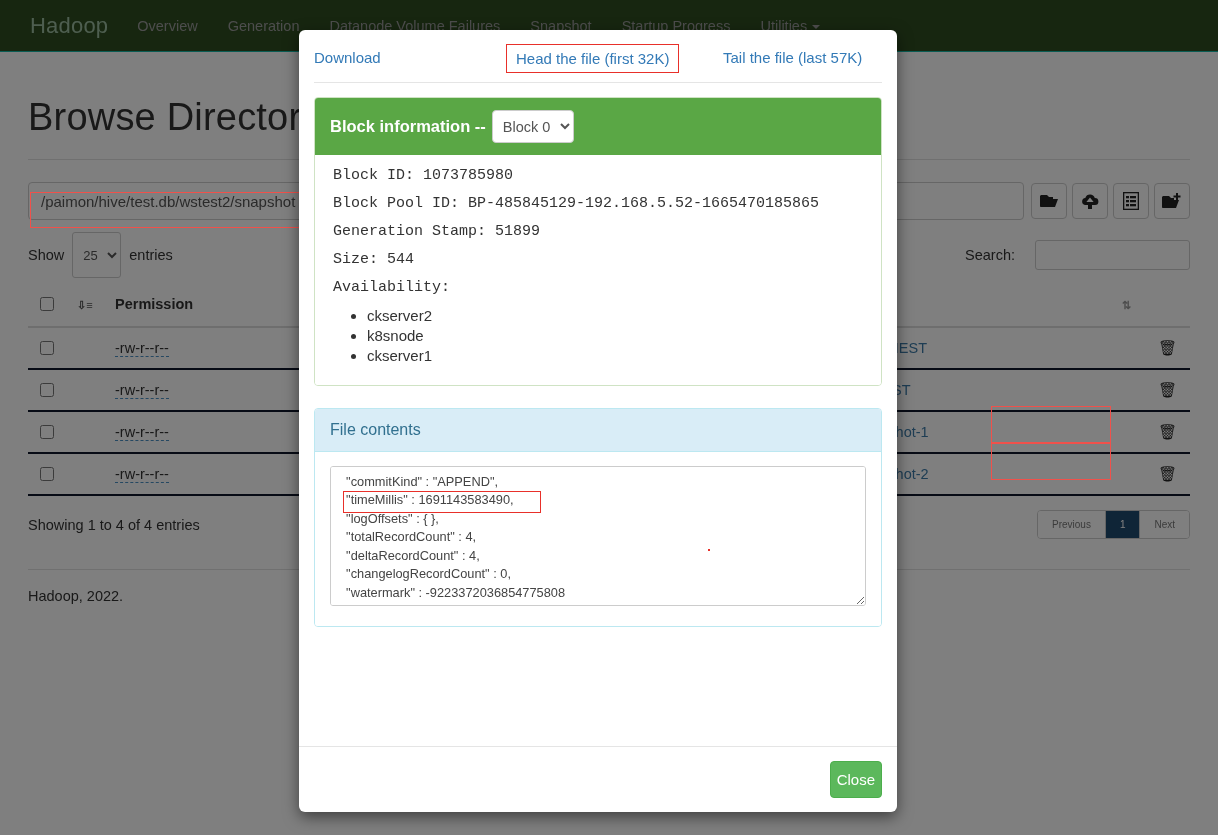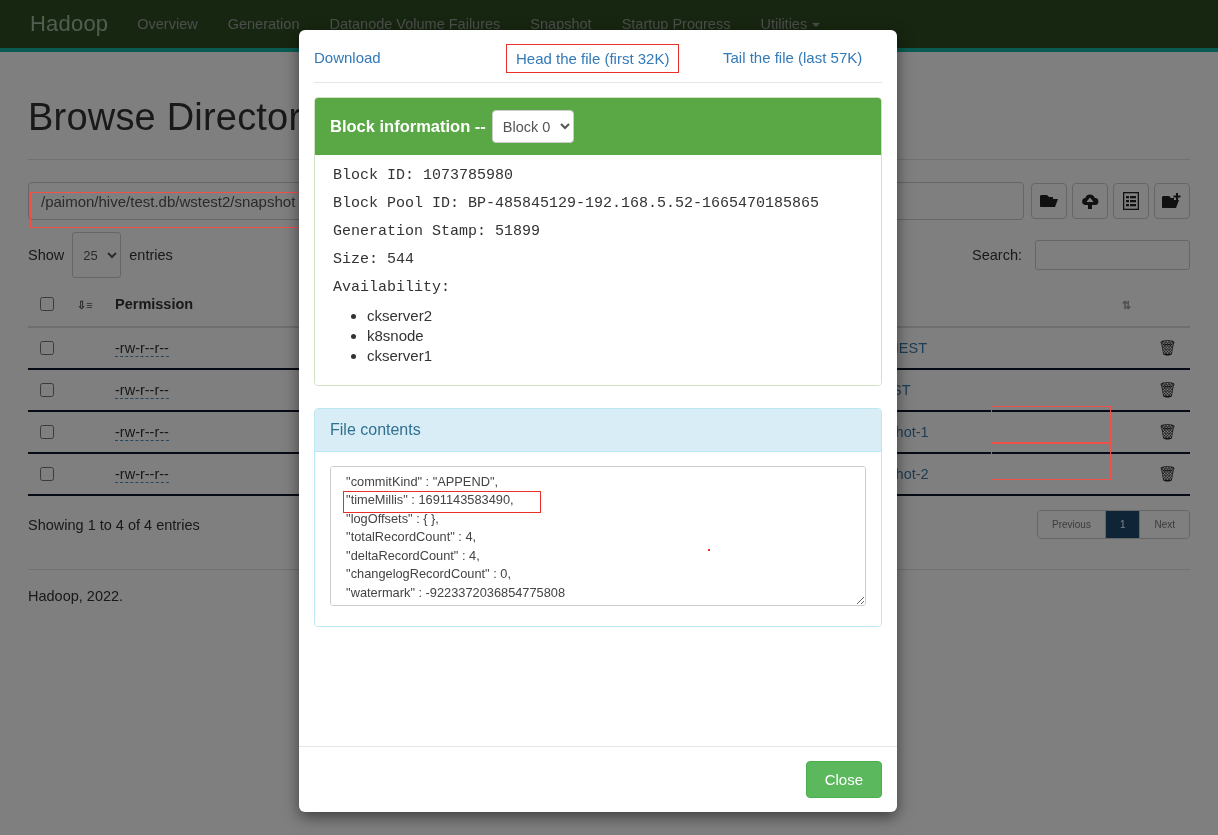--- a/index.html
+++ b/index.html
@@ -20,21 +20,21 @@
   #bg-page {
     position: absolute; inset: 0;
     background: #ffffff;
   }
   .navbar {
     height: 52px;
     background: #2e4d20;
     display: flex;
     align-items: center;
     padding: 6px 16px;
-    border-bottom: 4px solid #14b8a6;
+    border-bottom: 1px solid #14b8a6;
     text-align: center;
   }
   .navbar-brand {
     color: #9dbda0;
     font-size: 22px;
     padding: 0 14px 0 14px;
     letter-spacing: .2px;
   }
   .nav-link {
     color: #9a9a9a;
@@ -87,21 +87,21 @@
     padding: 0;
   }
 
   .ctrl-row { display: flex; align-items: center; justify-content: space-between; margin: 10px 0 8px; }
   .show-entries { font-size: 14.5px; color: #333; display: flex; align-items: center; gap: 8px; }
   .sel-entries {
     height: 46px; border: 1px solid #ccc; border-radius: 3px;
     padding: 2px 6px; font-size: 13px; color: #555; background:#fff;
     font-family: "Liberation Sans", sans-serif;
   }
-  .search-box { font-size: 14.5px; color: #333; display: flex; align-items: center; gap: 13px; margin-left: 36px; }
+  .search-box { font-size: 14.5px; color: #333; display: flex; align-items: center; gap: 20px; margin-left: 36px; }
   .search-input {
     width: 155px; height: 30px;
     border: 1px solid #ccc; border-radius: 3px;
     padding: 4px 8px; font-size: 13px; background: #fff; outline: none;
   }
 
   table.files { width: 100%; border-collapse: collapse; }
   table.files thead th {
     text-align: left;
     font-size: 14.5px;
@@ -175,21 +175,21 @@
     background:none;border:0; padding:0; font-family:"Liberation Sans",sans-serif;
   }
   .modal-body { padding: 15px 15px 8px 15px; flex:1; overflow:hidden; }
   .modal-footer {
     border-top: 1px solid #e5e5e5;
     padding: 14px 15px;
     display:flex; justify-content:flex-end;
   }
   .btn-close-modal {
     background:#5cb85c; border:1px solid #4cae4c; color:#fff;
-    padding: 9px 18px; border-radius: 4px; font-size:15px; cursor:pointer;
+    padding: 9px 6px; border-radius: 4px; font-size:15px; cursor:pointer;
     font-family:"Liberation Sans",sans-serif;
   }
 
   .link-row {
     display:flex; align-items:center; padding: 4px 0 16px 0;
     border-bottom: 1px solid #e5e5e5; margin-bottom: 14px;
     position: relative;
   }
   .dl-link { color:#337ab7; font-size:15px; text-decoration:none; cursor:pointer; }
   .head-link {

